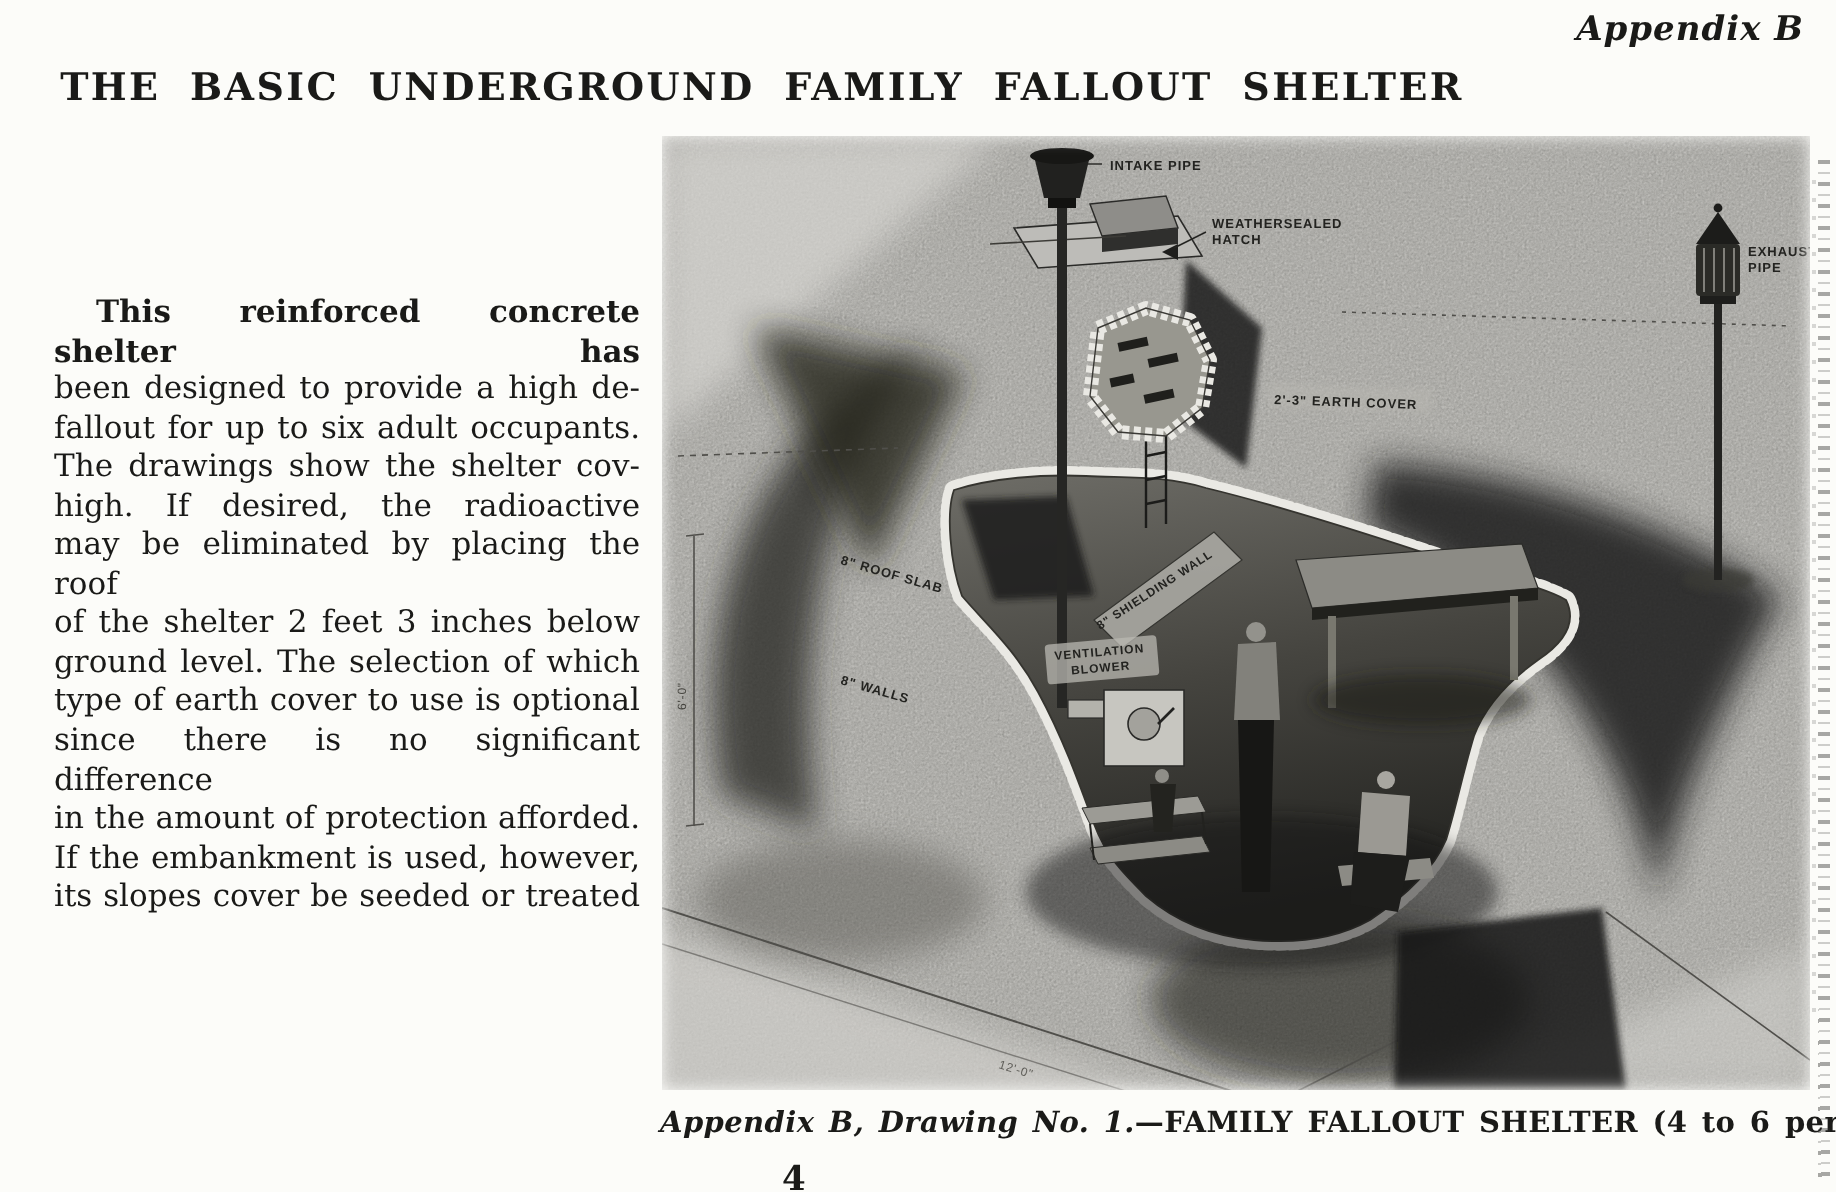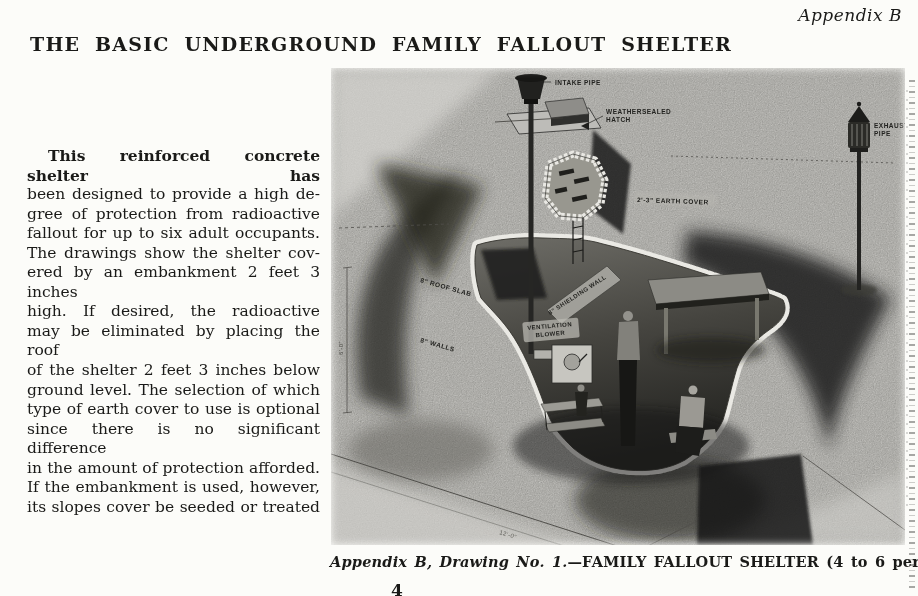--- a/index.html
+++ b/index.html
@@ -3,21 +3,21 @@
 <meta charset="utf-8">
 <style>
   html,body{margin:0;padding:0;}
   body{
     width:918px;height:596px;overflow:hidden;position:relative;
     background:#fcfcf9;color:#1a1a18;
     font-family:"DejaVu Serif","Liberation Serif",serif;
   }
   .header-right{
     position:absolute;top:5px;right:16px;
-    font-size:17px;font-weight:normal;font-style:italic;letter-spacing:.5px;
+    font-size:17px;font-weight:bold;font-style:italic;letter-spacing:.5px;
   }
   .title{
     position:absolute;top:33px;left:0;width:762px;margin:0;text-align:center;
     font-size:19px;font-weight:bold;letter-spacing:1.2px;word-spacing:7px;
   }
   .body-text{
     position:absolute;left:27px;top:146px;width:293px;
     font-size:15.5px;line-height:19.55px;
   }
   .line{text-align:justify;text-align-last:justify;}
@@ -54,24 +54,22 @@
 </head>
 <body>
 
 <div class="header-right">Appendix B</div>
 
 <h1 class="title">THE BASIC UNDERGROUND FAMILY FALLOUT SHELTER</h1>
 
 <div class="body-text">
   <div class="line first">This reinforced concrete shelter has</div>
   <div class="line">been designed to provide a high de-</div>
-  <div class="line">gree of protection from radioactive</div>
   <div class="line">fallout for up to six adult occupants.</div>
   <div class="line">The drawings show the shelter cov-</div>
-  <div class="line">ered by an embankment 2 feet 3 inches</div>
   <div class="line">high.  If desired, the radioactive</div>
   <div class="line">may be eliminated by placing the roof</div>
   <div class="line">of the shelter 2 feet 3 inches below</div>
   <div class="line">ground level.  The selection of which</div>
   <div class="line">type of earth cover to use is optional</div>
   <div class="line">since there is no significant difference</div>
   <div class="line">in the amount of protection afforded.</div>
   <div class="line">If the embankment is used, however,</div>
   <div class="line">its slopes cover be seeded or treated</div>
 </div>

